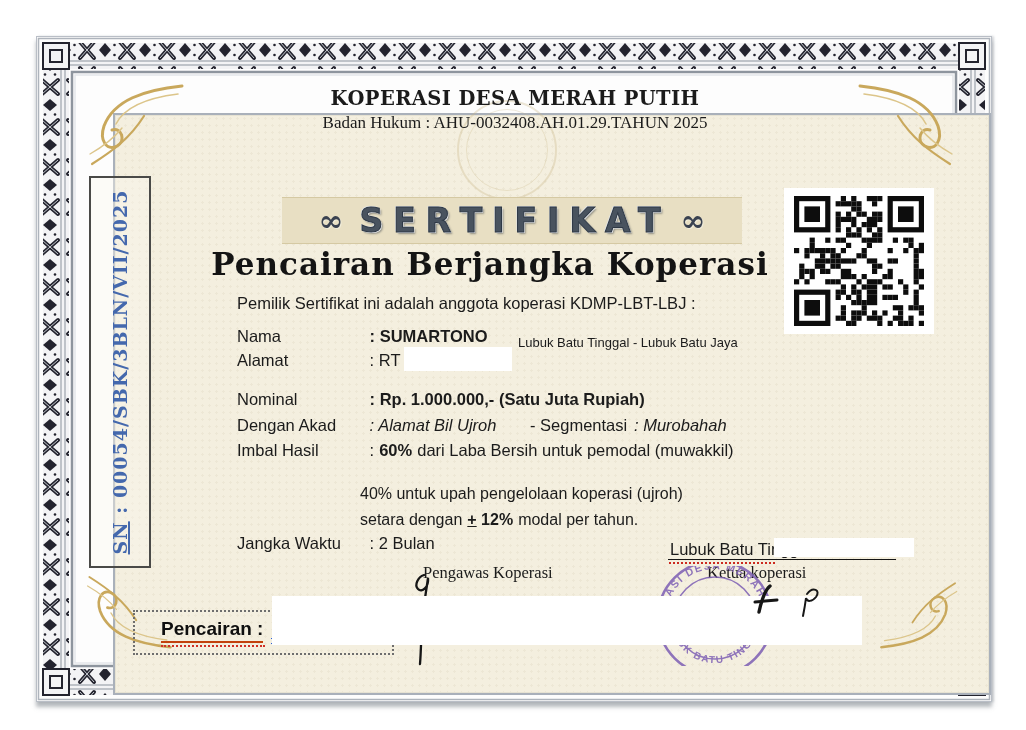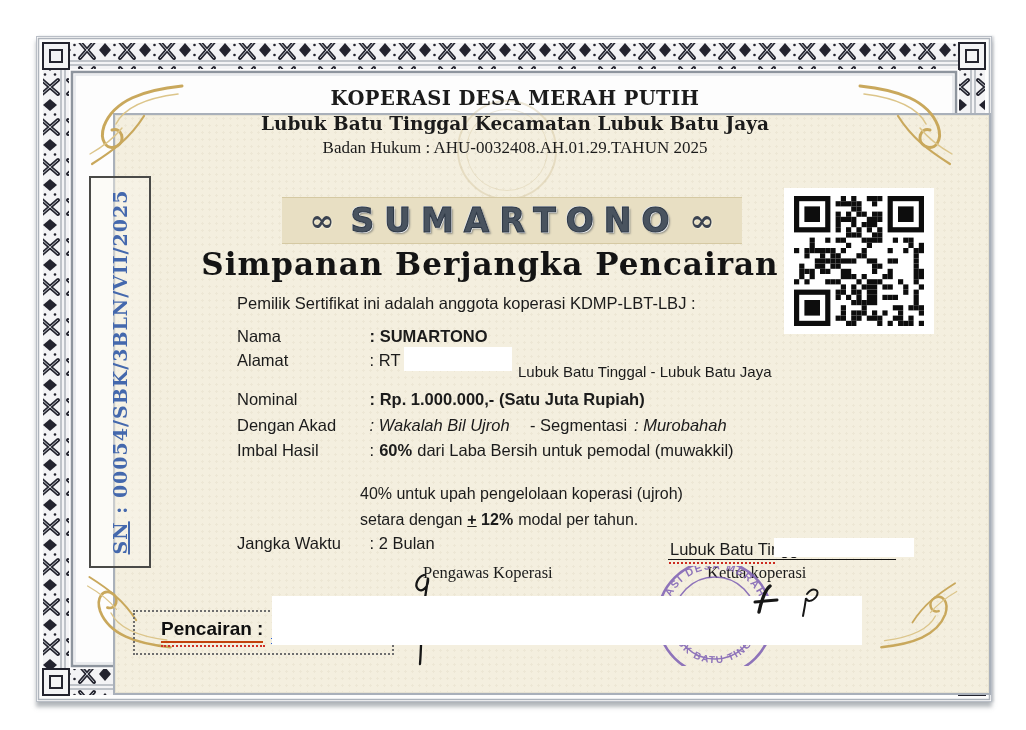--- a/index.html
+++ b/index.html
@@ -172,30 +172,29 @@
   </svg>
 
   <div class="watermark"></div>
 
   <div class="sn-box">
     <span class="sn-text"><u>SN</u><span> : 00054/SBK/3BLN/VII/2025</span></span>
   </div>
 
   <div class="header">
     <div class="h-org">KOPERASI DESA MERAH PUTIH</div>
-    <div class="h-area">Lubuk Batu Tinggal Kecamatan Lubuk Batu Jaya</div>
     <div class="h-legal">Badan Hukum : AHU-0032408.AH.01.29.TAHUN 2025</div>
   </div>
 
   <div class="title-band">
     <span class="swash">∞</span>
-    <span class="title-text">SUMARTONO</span>
+    <span class="title-text">SERTIFIKAT</span>
     <span class="swash">∞</span>
   </div>
-  <div class="subtitle">Simpanan Berjangka Pencairan</div>
+  <div class="subtitle">Pencairan Berjangka Koperasi</div>
 
   <div class="qr-wrap">
     <svg id="qr-svg" width="150" height="146" viewBox="0 0 150 146">
         <rect width="150" height="146" fill="#ffffff"></rect>
         <rect x="56.8" y="8.0" width="5.2" height="5.2" fill="#0d0d0d"></rect>
         <rect x="67.2" y="8.0" width="5.2" height="5.2" fill="#0d0d0d"></rect>
         <rect x="82.8" y="8.0" width="5.2" height="5.2" fill="#0d0d0d"></rect>
         <rect x="88.0" y="8.0" width="5.2" height="5.2" fill="#0d0d0d"></rect>
         <rect x="93.2" y="8.0" width="5.2" height="5.2" fill="#0d0d0d"></rect>
         <rect x="51.6" y="13.2" width="5.2" height="5.2" fill="#0d0d0d"></rect>
@@ -404,30 +403,30 @@
 
   <div class="row" style="top:326px;">
     <span class="lbl">Nama</span>
     <span class="b">: SUMARTONO</span>
   </div>
 
   <div class="row" style="top:350px;">
     <span class="lbl">Alamat</span>
     <span>: RT :</span>
   </div>
-  <div class="abs z3" style="left:518px;top:363px;font-size:15px;text-align:center;">Lubuk Batu Tinggal - Lubuk Batu Jaya</div>
+  <div class="abs z3" style="left:518px;top:335px;font-size:13px;text-align:center;">Lubuk Batu Tinggal - Lubuk Batu Jaya</div>
 
   <div class="row" style="top:389px;">
     <span class="lbl">Nominal</span>
     <span class="b">: Rp. 1.000.000,- (Satu Juta Rupiah)</span>
   </div>
 
   <div class="row" style="top:415px;">
     <span class="lbl">Dengan Akad</span>
-    <span class="i">: Wakalah Bil Ujroh</span>
+    <span class="i">: Alamat Bil Ujroh</span>
     <span class="seg-lbl">- Segmentasi</span>
     <span class="seg-val i">: Murobahah</span>
   </div>
 
   <div class="row" style="top:440px;">
     <span class="lbl">Imbal Hasil</span>
     <span class="gap-r">:</span><span class="b gap-r">60%</span><span>dari Laba Bersih untuk pemodal (muwakkil)</span>
   </div>
   <div class="ind" style="top:483px;">40% untuk upah pengelolaan koperasi (ujroh)</div>
   <div class="ind" style="top:509px;">

